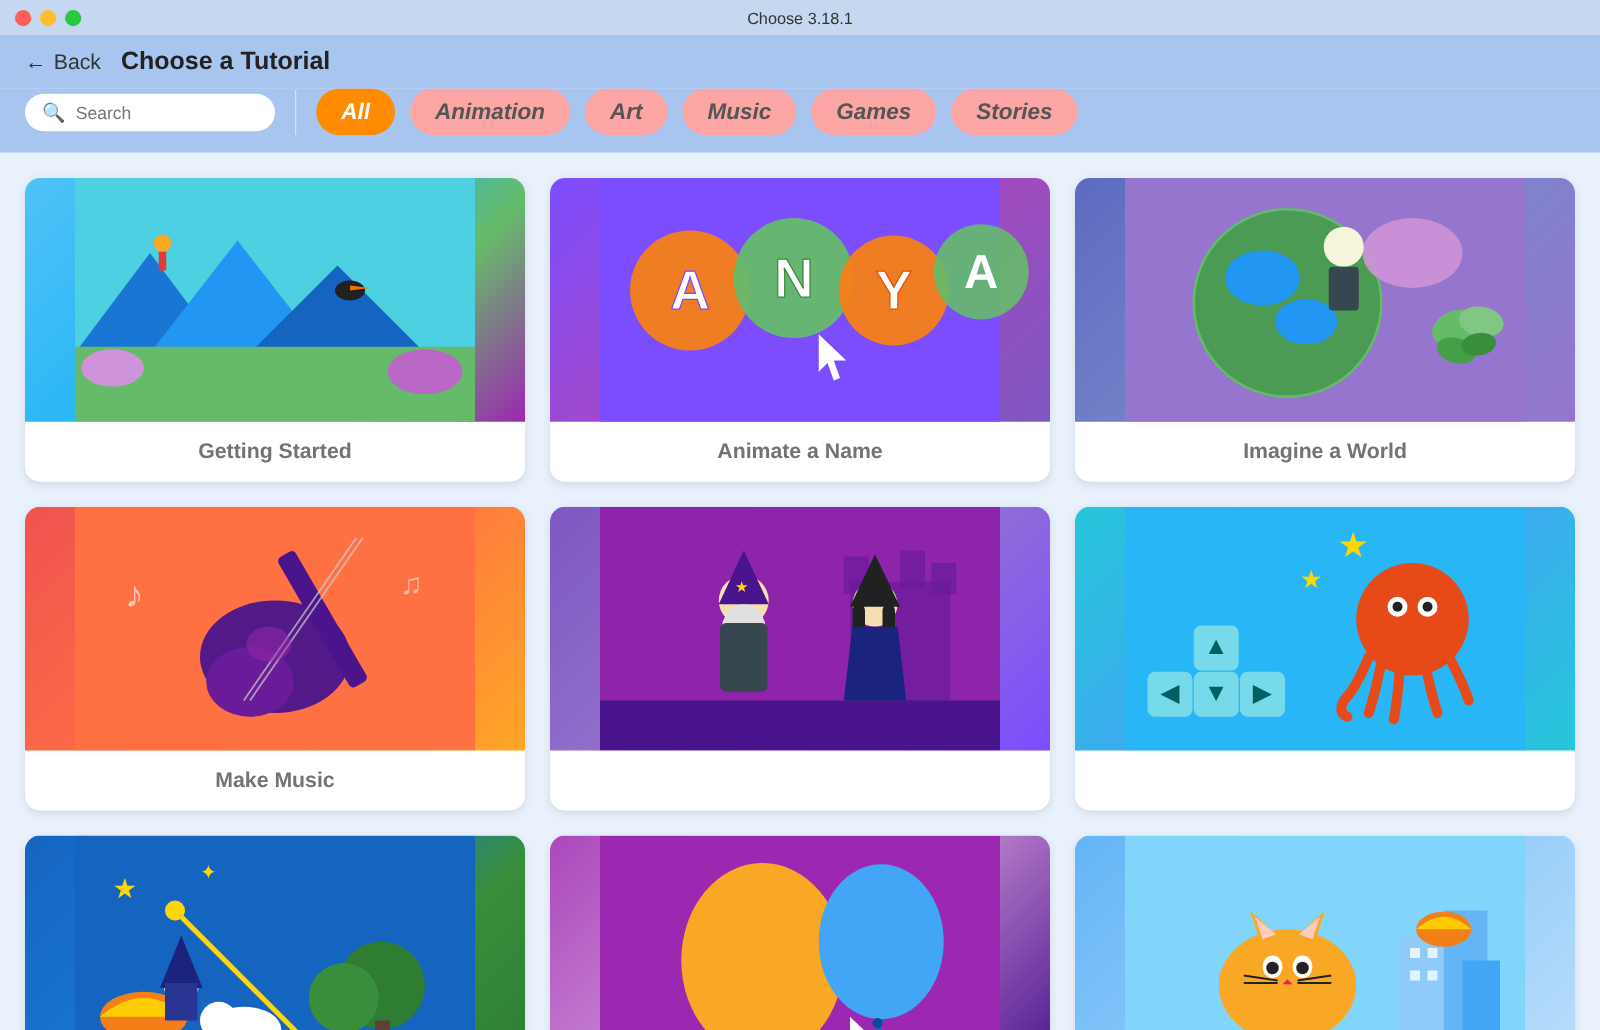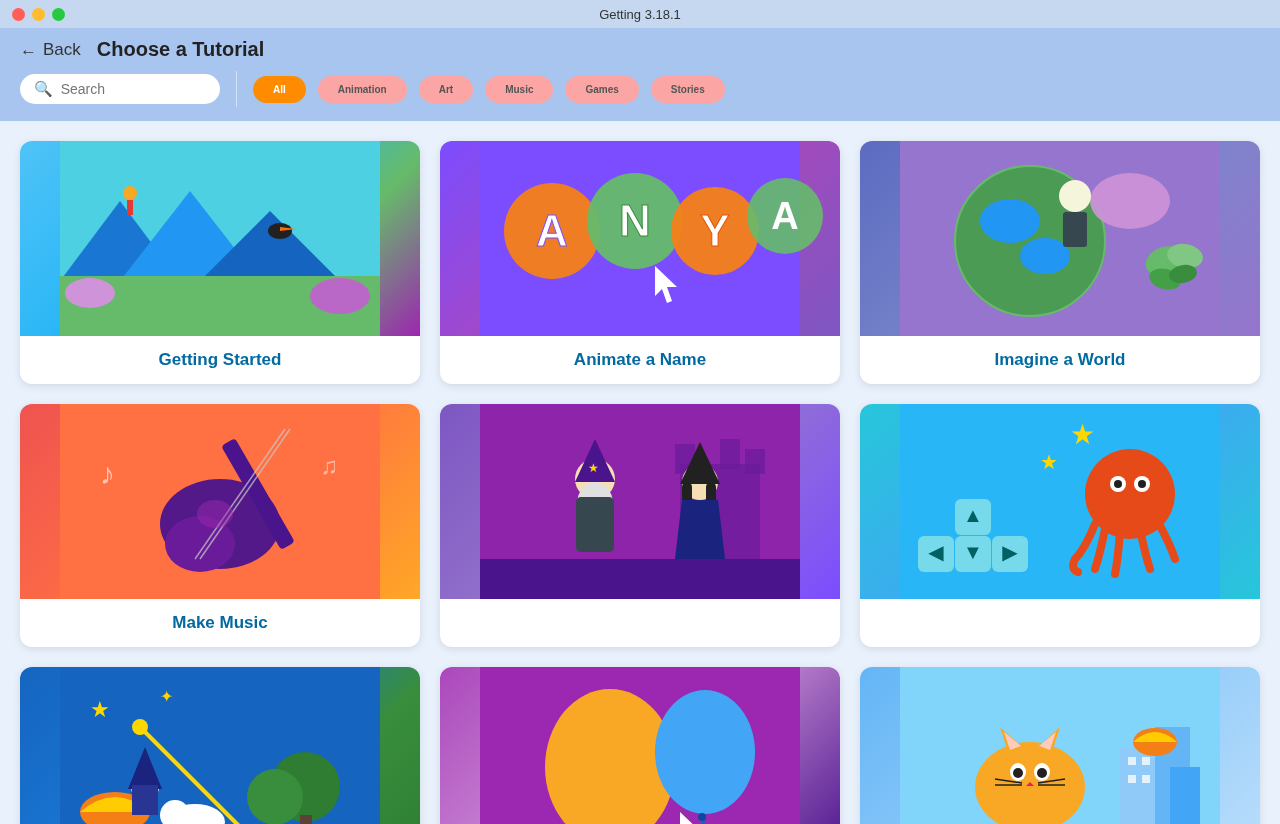--- a/index.html
+++ b/index.html
@@ -106,23 +106,24 @@
     .divider-v {
       width: 1px;
       height: 36px;
       background: rgba(255,255,255,0.5);
       margin: 0 4px;
     }
     .filter-btn {
       border: none;
       border-radius: 20px;
       padding: 8px 20px;
-      font-size: 10px;
+      font-size: 18px;
       font-weight: 600;
       cursor: pointer;
+      font-style: italic;
     }
     .filter-btn.active {
       background: #ff8c00;
       color: white;
     }
     .filter-btn.inactive {
       background: #fca5a5;
       color: #555;
     }
 
@@ -160,21 +161,21 @@
       align-items: center;
       justify-content: center;
       overflow: hidden;
       position: relative;
     }
     .card-label {
       padding: 14px;
       text-align: center;
       font-size: 17px;
       font-weight: 600;
-      color: #0369a1;
+      color: #737373;
     }
 
     
     .thumb-getting-started {
       background: linear-gradient(135deg, #4fc3f7 0%, #29b6f6 40%, #66bb6a 70%, #9c27b0 100%);
     }
     .thumb-animate-name {
       background: linear-gradient(135deg, #7c4dff 0%, #ab47bc 50%, #7e57c2 100%);
     }
     .thumb-imagine-world {
@@ -207,21 +208,21 @@
   </style>
 </head>
 <body>
 
 <div class="title-bar">
   <div class="window-controls">
     <button class="wc-btn wc-close"></button>
     <button class="wc-btn wc-min"></button>
     <button class="wc-btn wc-max"></button>
   </div>
-  <span class="title-bar-title">Getting 3.18.1</span>
+  <span class="title-bar-title">Choose 3.18.1</span>
 </div>
 
 <div class="header">
   <button class="back-btn">
     <span>←</span>
     <span>Back</span>
   </button>
   <span class="header-title">Choose a Tutorial</span>
 </div>
 

